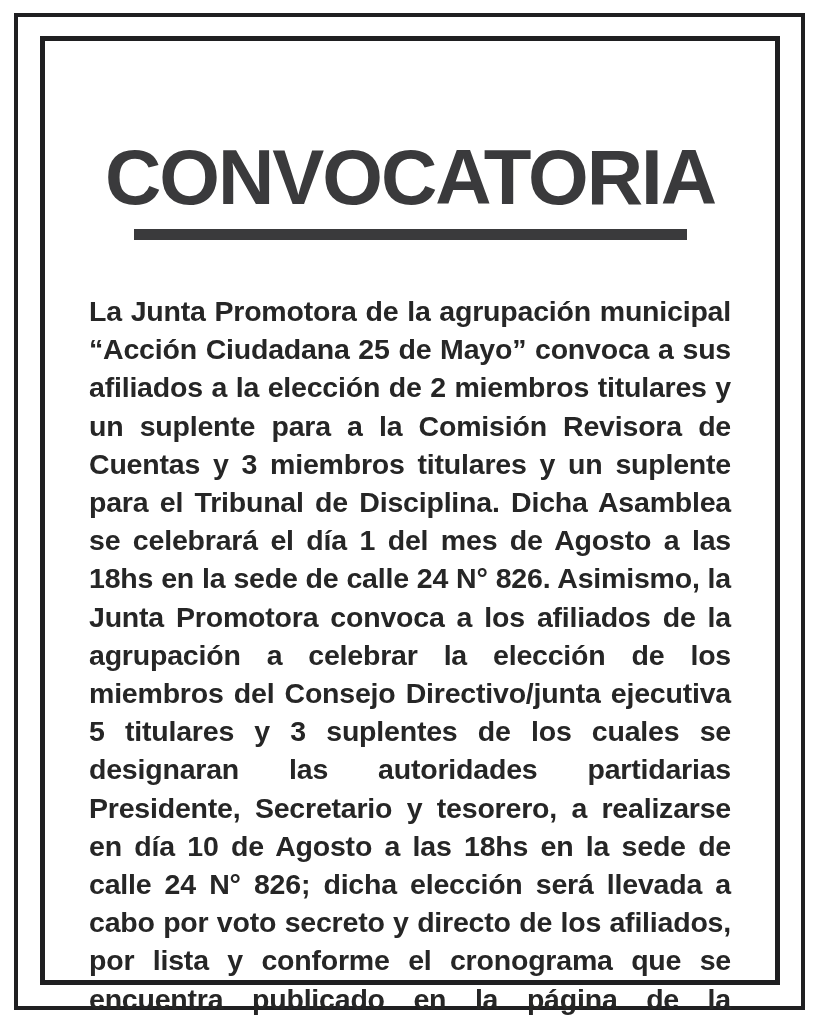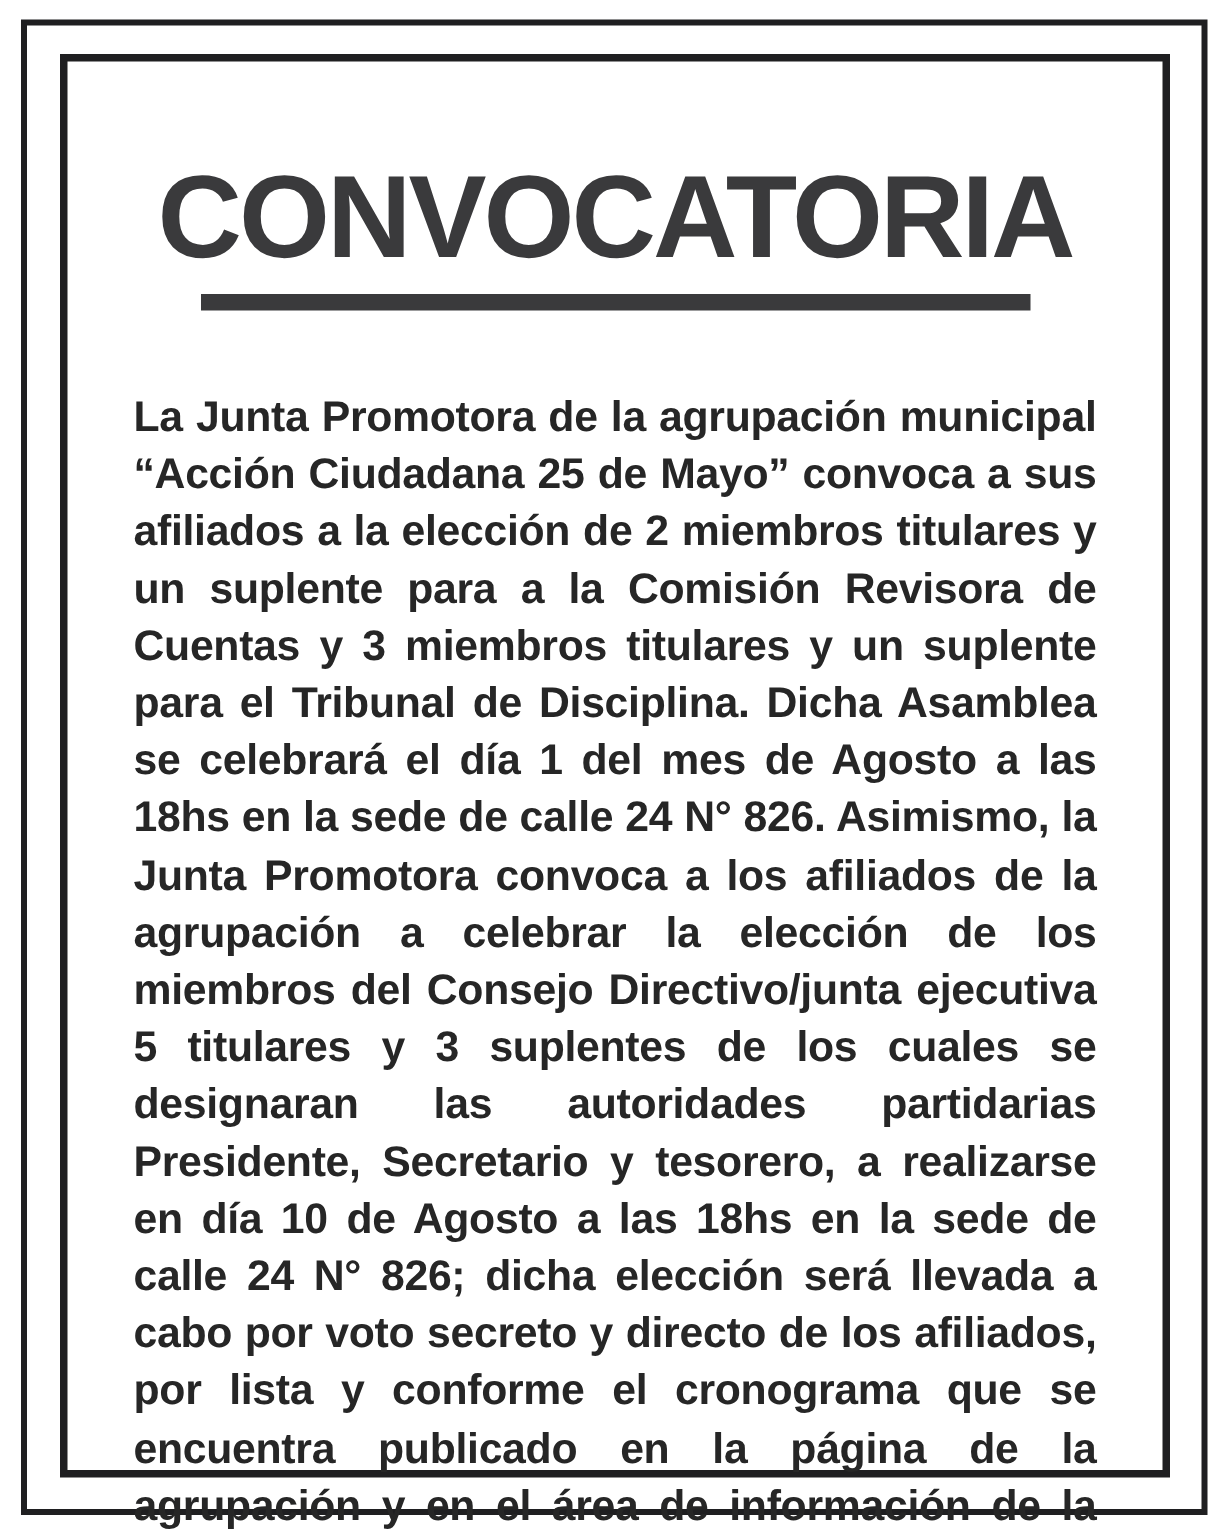--- a/index.html
+++ b/index.html
@@ -32,21 +32,21 @@
     border: 5px solid var(--border, #1f1f21);
     box-sizing: border-box;
   }
   .content {
     position: absolute;
     left: 0;
     top: 0;
     right: 0;
     bottom: 0;
     box-sizing: border-box;
-    padding: 64px 42px 0 42px;
+    padding: 97px 42px 0 42px;
   }
   .page-title {
     margin: 0;
     text-align: center;
     font-size: 78px;
     line-height: 1;
     font-weight: 900;
     letter-spacing: -2px;
     color: var(--title, #3a3a3c);
     font-family: "Liberation Sans", sans-serif;

